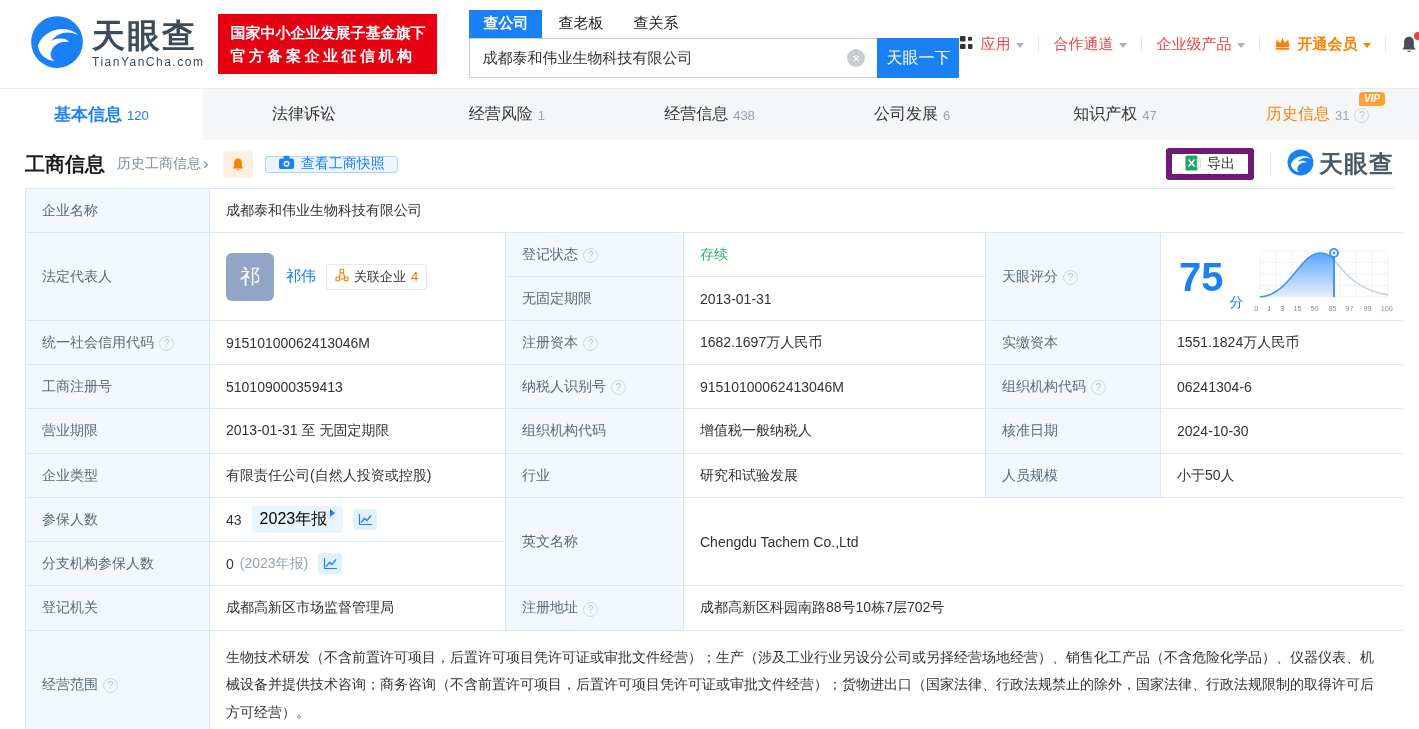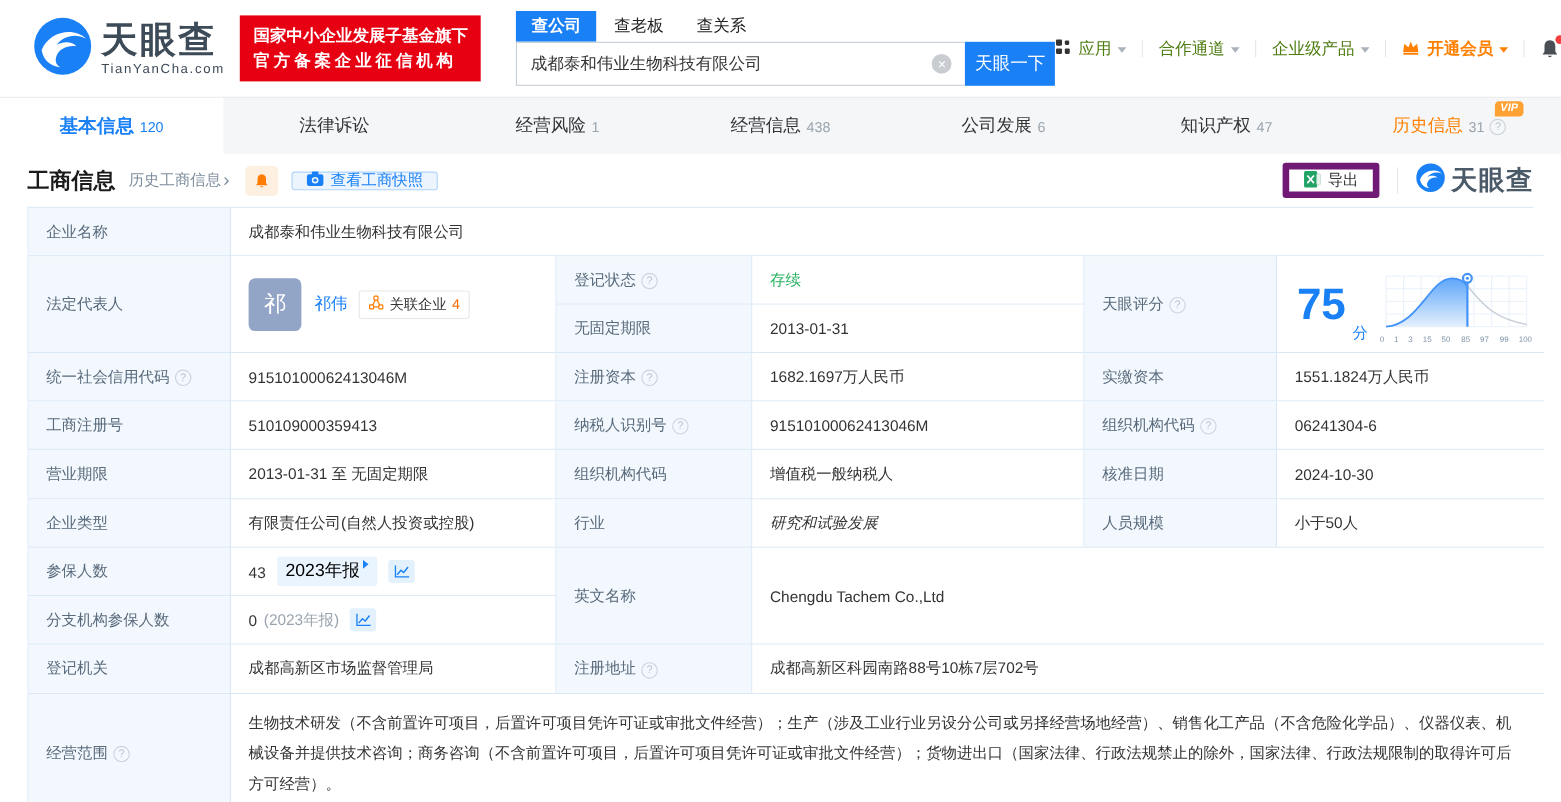--- a/index.html
+++ b/index.html
@@ -21,21 +21,21 @@
   .stab { font-size:15px; padding:4px 14px 5px; color:#222; cursor:pointer; }
   .stab.active { background:#1a80f6; color:#fff; font-weight:bold; }
   .search-row { display:flex; margin-top:0; }
   .search-input-wrap { position:relative; }
   .search-input { width:408px; height:40px; border:1px solid #c6cdd5; border-right:none; padding:0 36px 0 12px; font-size:15px; color:#333; outline:none; font-family:inherit; }
   .clear-icon { position:absolute; right:12px; top:11px; width:18px; height:18px; border-radius:50%; background:#c9cdd2; cursor:pointer; display:flex; align-items:center; justify-content:center; }
   .clear-icon::before { content:"×"; color:#fff; font-size:13px; line-height:1; }
   .search-btn { width:82px; height:40px; background:#1a80f6; color:#fff; border:none; font-size:16px; cursor:pointer; font-family:inherit; }
 
   .top-nav { margin-left:auto; display:flex; align-items:center; gap:14px; }
-  .nav-item { display:flex; align-items:center; gap:6px; font-size:15px; color:#4d7c0f; cursor:pointer; white-space:nowrap; }
+  .nav-item { display:flex; align-items:center; gap:6px; font-size:15px; color:#ef4444; cursor:pointer; white-space:nowrap; }
   .nav-item.vip { color:#ff8000; font-weight:bold; }
   .caret { width:0; height:0; border-left:4px solid transparent; border-right:4px solid transparent; border-top:5px solid #aab2bb; margin-top:2px; }
   .nav-sep { width:1px; height:16px; background:#e3e6ea; }
   .bell-wrap { position:relative; cursor:pointer; display:flex; }
   .red-dot { position:absolute; top:-3px; right:-4px; width:8px; height:8px; border-radius:50%; background:#f53f3f; }
 
   
   .page-tabs { height:52px; display:flex; background:#f4f6f8; border-top:1px solid #ededed; }
   .ptab { flex:1; display:flex; align-items:center; justify-content:center; gap:5px; font-size:16px; color:#333; cursor:pointer; position:relative; }
   .ptab .cnt { font-size:13px; color:#9aa4ae; margin-top:2px; }
@@ -356,21 +356,21 @@
     <div class="cell lbl" style="grid-area:6/1/7/2;">营业期限</div>
     <div class="cell val" style="grid-area:6/2/7/3;">2013-01-31 至 无固定期限</div>
     <div class="cell lbl" style="grid-area:6/3/7/4;">组织机构代码</div>
     <div class="cell val" style="grid-area:6/4/7/5;">增值税一般纳税人</div>
     <div class="cell lbl" style="grid-area:6/5/7/6;">核准日期</div>
     <div class="cell val er" style="grid-area:6/6/7/7;">2024-10-30</div>
 
     <div class="cell lbl" style="grid-area:7/1/8/2;">企业类型</div>
     <div class="cell val" style="grid-area:7/2/8/3;">有限责任公司(自然人投资或控股)</div>
     <div class="cell lbl" style="grid-area:7/3/8/4;">行业</div>
-    <div class="cell val" style="grid-area:7/4/8/5;font-style:italic;">研究和试验发展</div>
+    <div class="cell val" style="grid-area:7/4/8/5;">研究和试验发展</div>
     <div class="cell lbl" style="grid-area:7/5/8/6;">人员规模</div>
     <div class="cell val er" style="grid-area:7/6/8/7;">小于50人</div>
 
     <div class="cell lbl" style="grid-area:8/1/9/2;">参保人数</div>
     <div class="cell val" style="grid-area:8/2/9/3;">
       <span>43</span>
       <span class="report-badge">
         <span>2023年报</span>
         <span class="arr"></span>
       </span>

